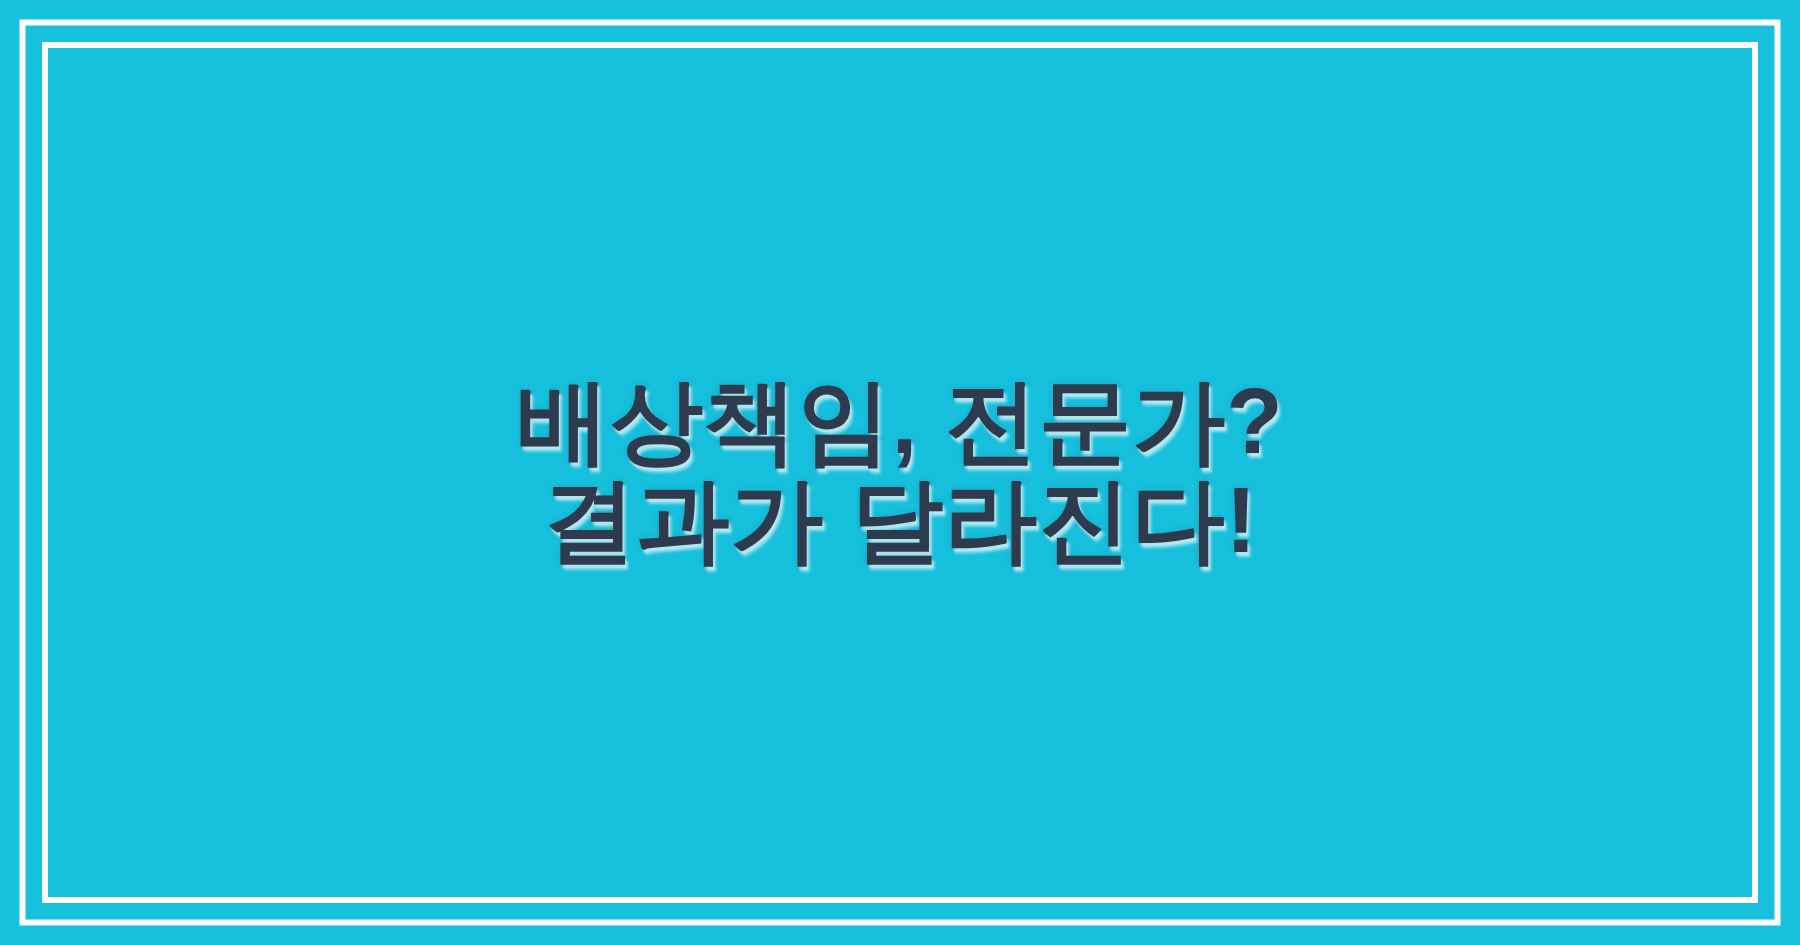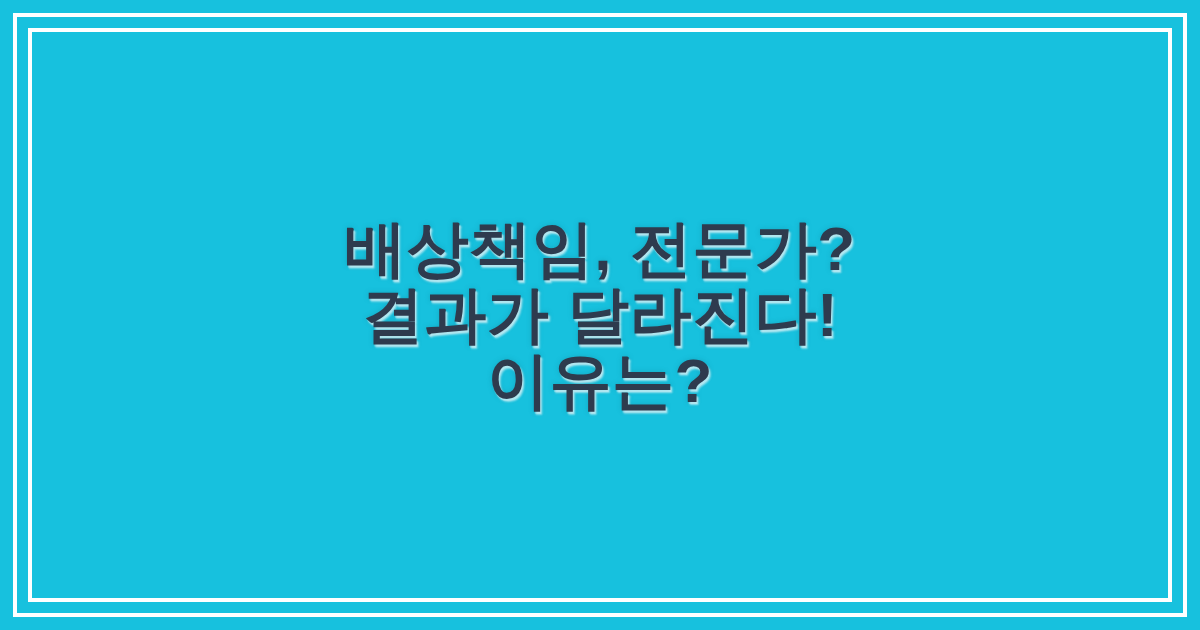--- a/index.html
+++ b/index.html
@@ -83,17 +83,16 @@
 
 <div class="canvas">
 
   <div class="frame-outer"></div>
   <div class="frame-inner"></div>
 
   <div class="content">
     <div class="title-block">
       <span class="title-line">배상책임, 전문가?</span>
       <span class="title-line">결과가 달라진다!</span>
-      <span class="title-line">이유는?</span>
     </div>
   </div>
 
 </div>
 
 </body></html>

